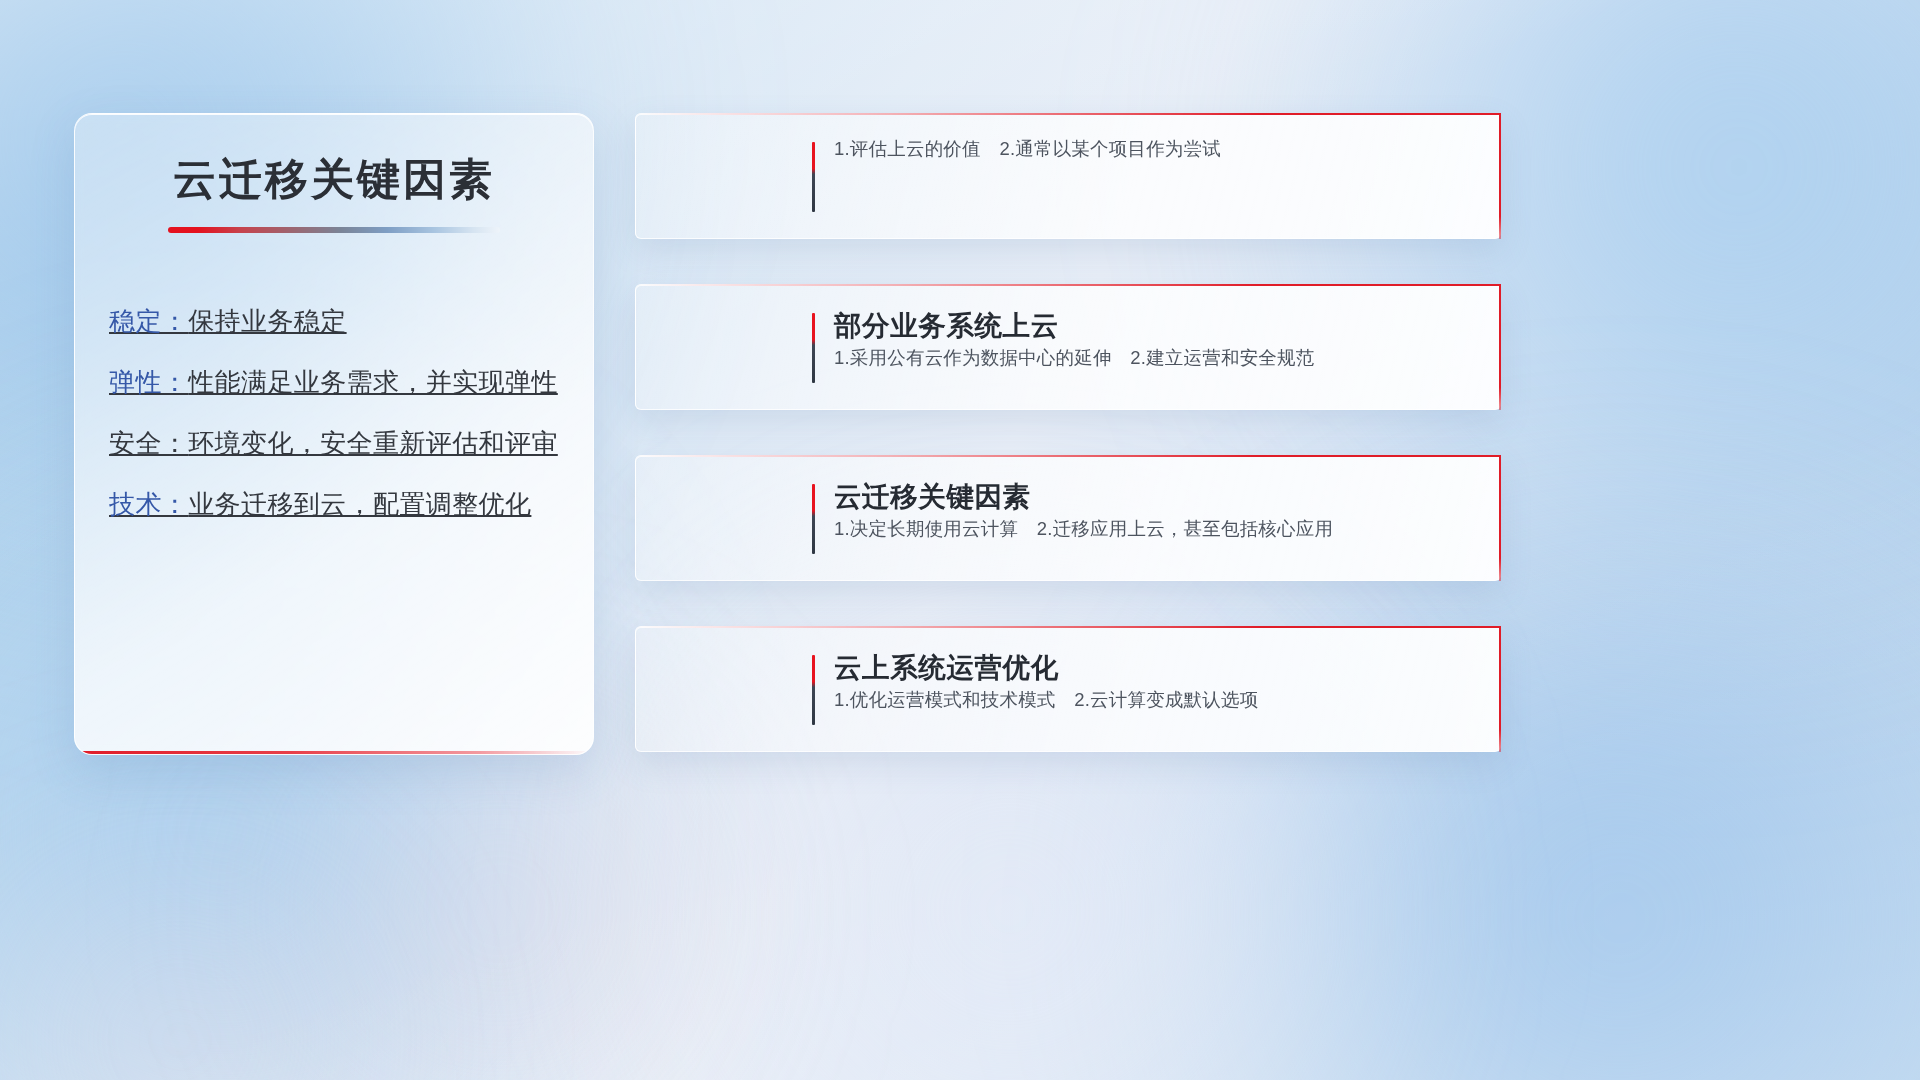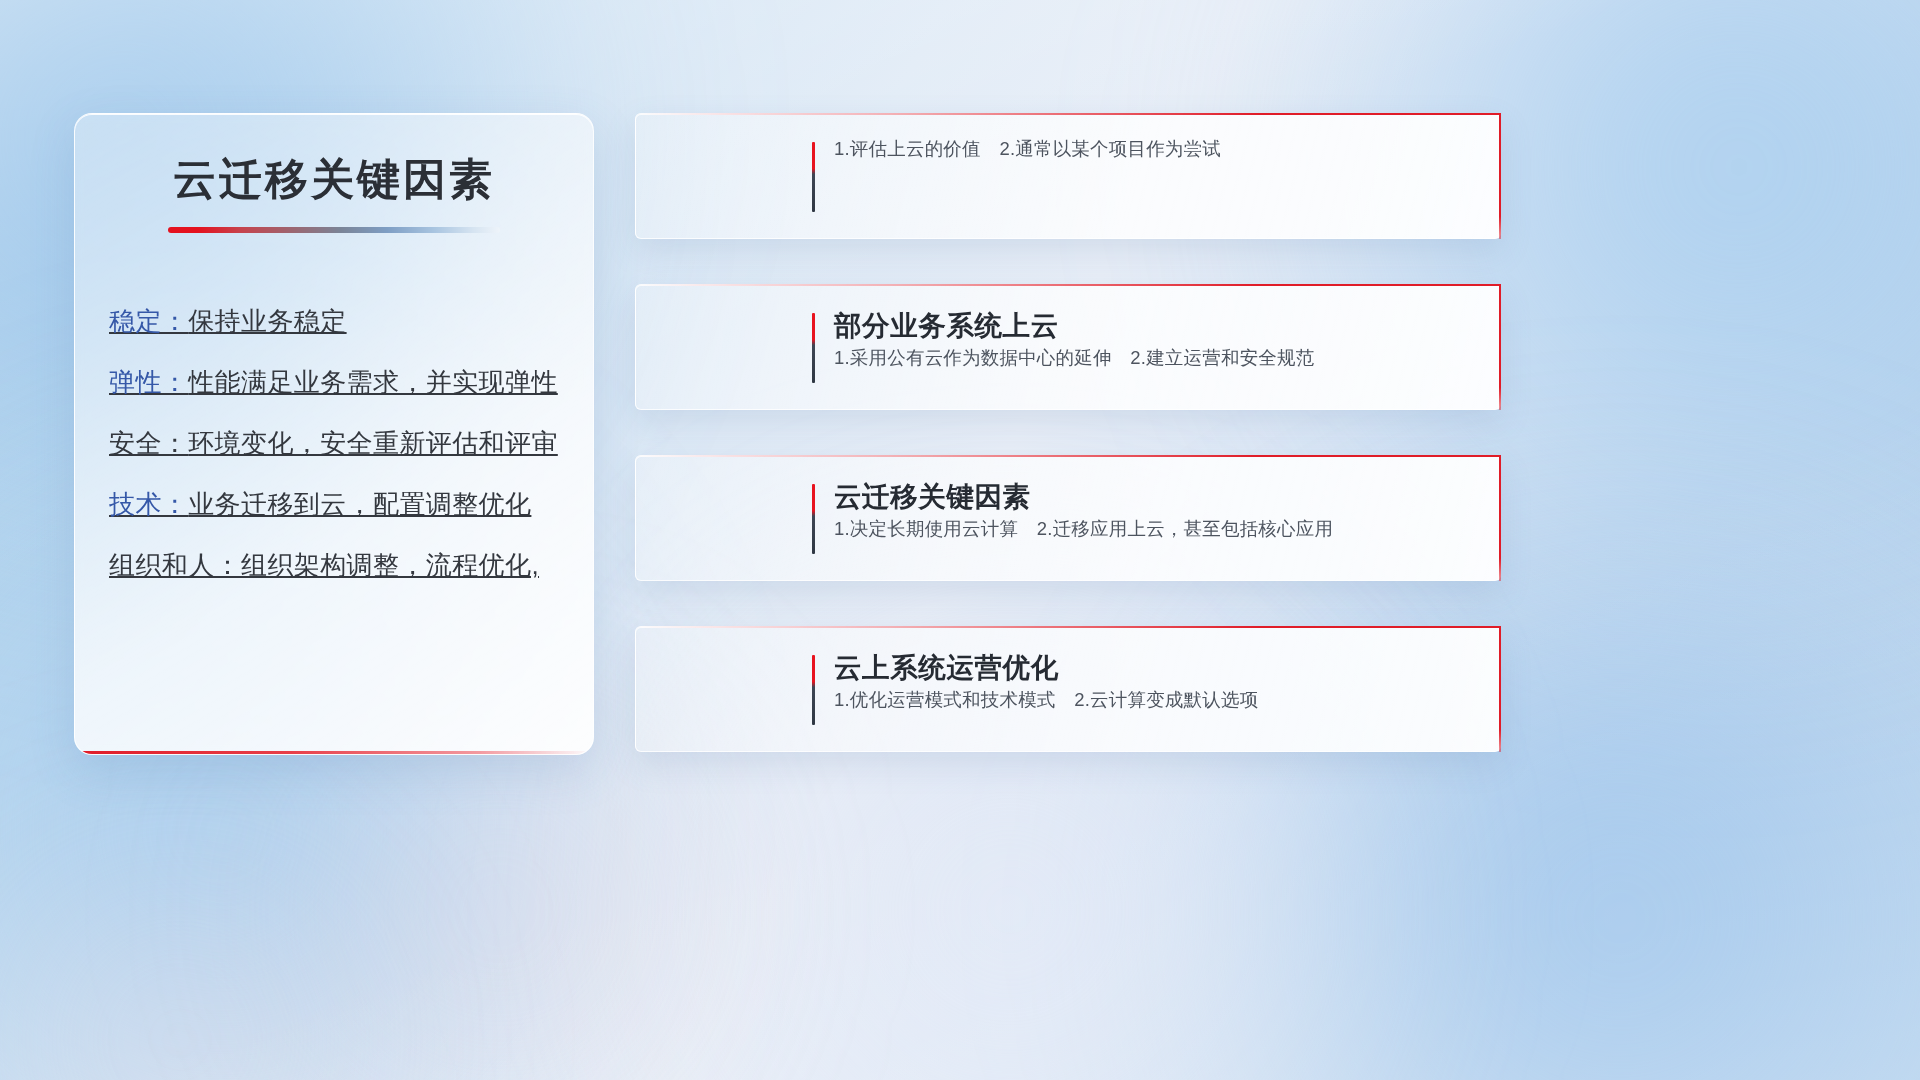--- a/index.html
+++ b/index.html
@@ -161,21 +161,20 @@
 </div>
 
 <div id="left-card">
   <div class="panel-title">云迁移关键因素</div>
   <div class="title-rule"></div>
   <div class="factor-list">
       <div class="factor-row"><span class="key">稳定：</span><span class="val">保持业务稳定</span></div>
       <div class="factor-row"><span class="key">弹性：</span><span class="val">性能满足业务需求，并实现弹性</span></div>
       <div class="factor-row"><span class="key plain">安全：</span><span class="val">环境变化，安全重新评估和评审</span></div>
       <div class="factor-row"><span class="key">技术：</span><span class="val">业务迁移到云，配置调整优化</span></div>
-      <div class="factor-row"><span class="key plain">组织和人：</span><span class="val">组织架构调整，流程优化,</span></div>
     </div>
 </div>
 
 <div id="right-col">
     <div class="step-card">
       <div class="step-num">
         <span class="glyph">01</span>
       </div>
       <div class="step-divider"></div>
       <div class="step-body">

